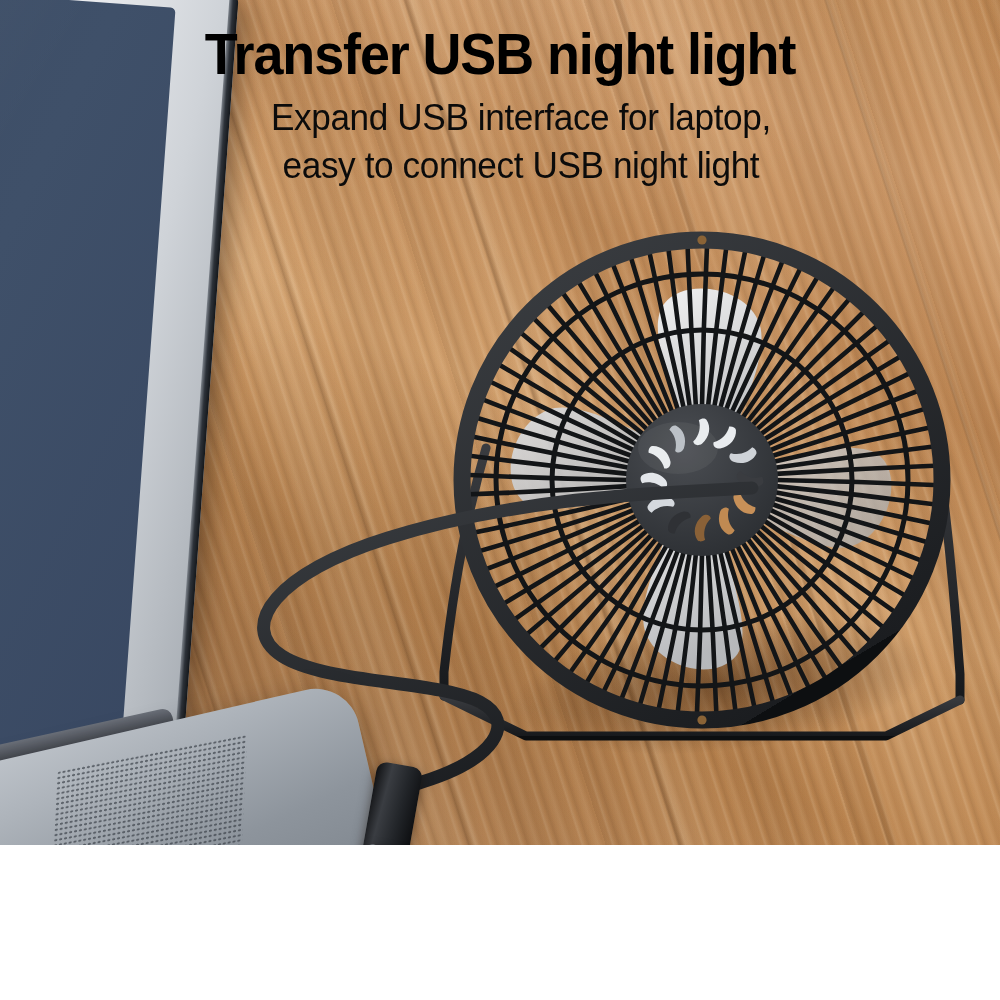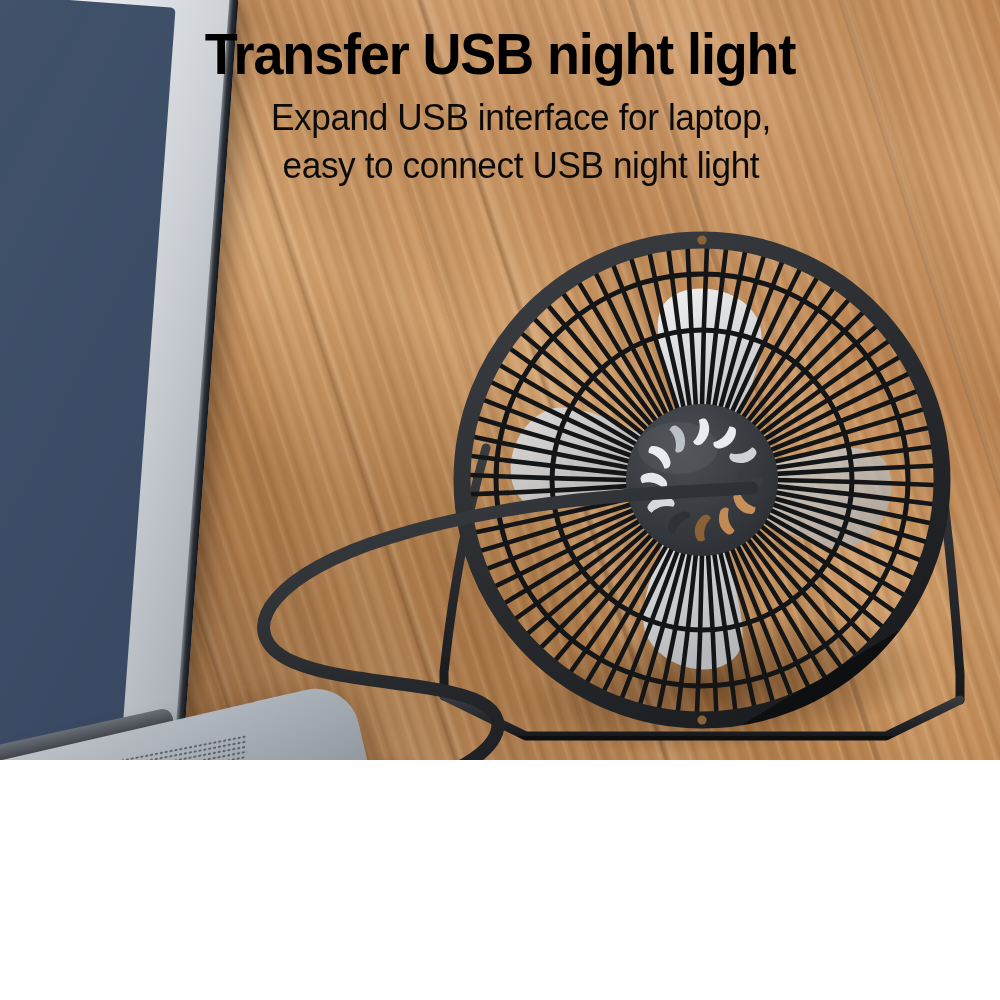--- a/index.html
+++ b/index.html
@@ -6,21 +6,21 @@
   * { box-sizing: border-box; margin: 0; padding: 0; }
 
   html, body {
     width: 1000px; height: 1000px;
     overflow: hidden;
     font-family: "Liberation Sans", sans-serif;
   }
 
   #stage {
     position: relative;
-    width: 1000px; height: 760px;
+    width: 1000px; height: 845px;
     overflow: hidden;
     background: #4d7c0f;
   }
 
   
   .wood-base {
     position: absolute; inset: 0;
     background:
       linear-gradient(160deg, rgba(255,230,195,.18) 0%, rgba(0,0,0,0) 38%),
       linear-gradient(28deg, #b07c49 0%, #c79361 18%, #bb8550 34%, #cd9a66 52%, #b87f4b 68%, #c89261 84%, #b67e49 100%);

